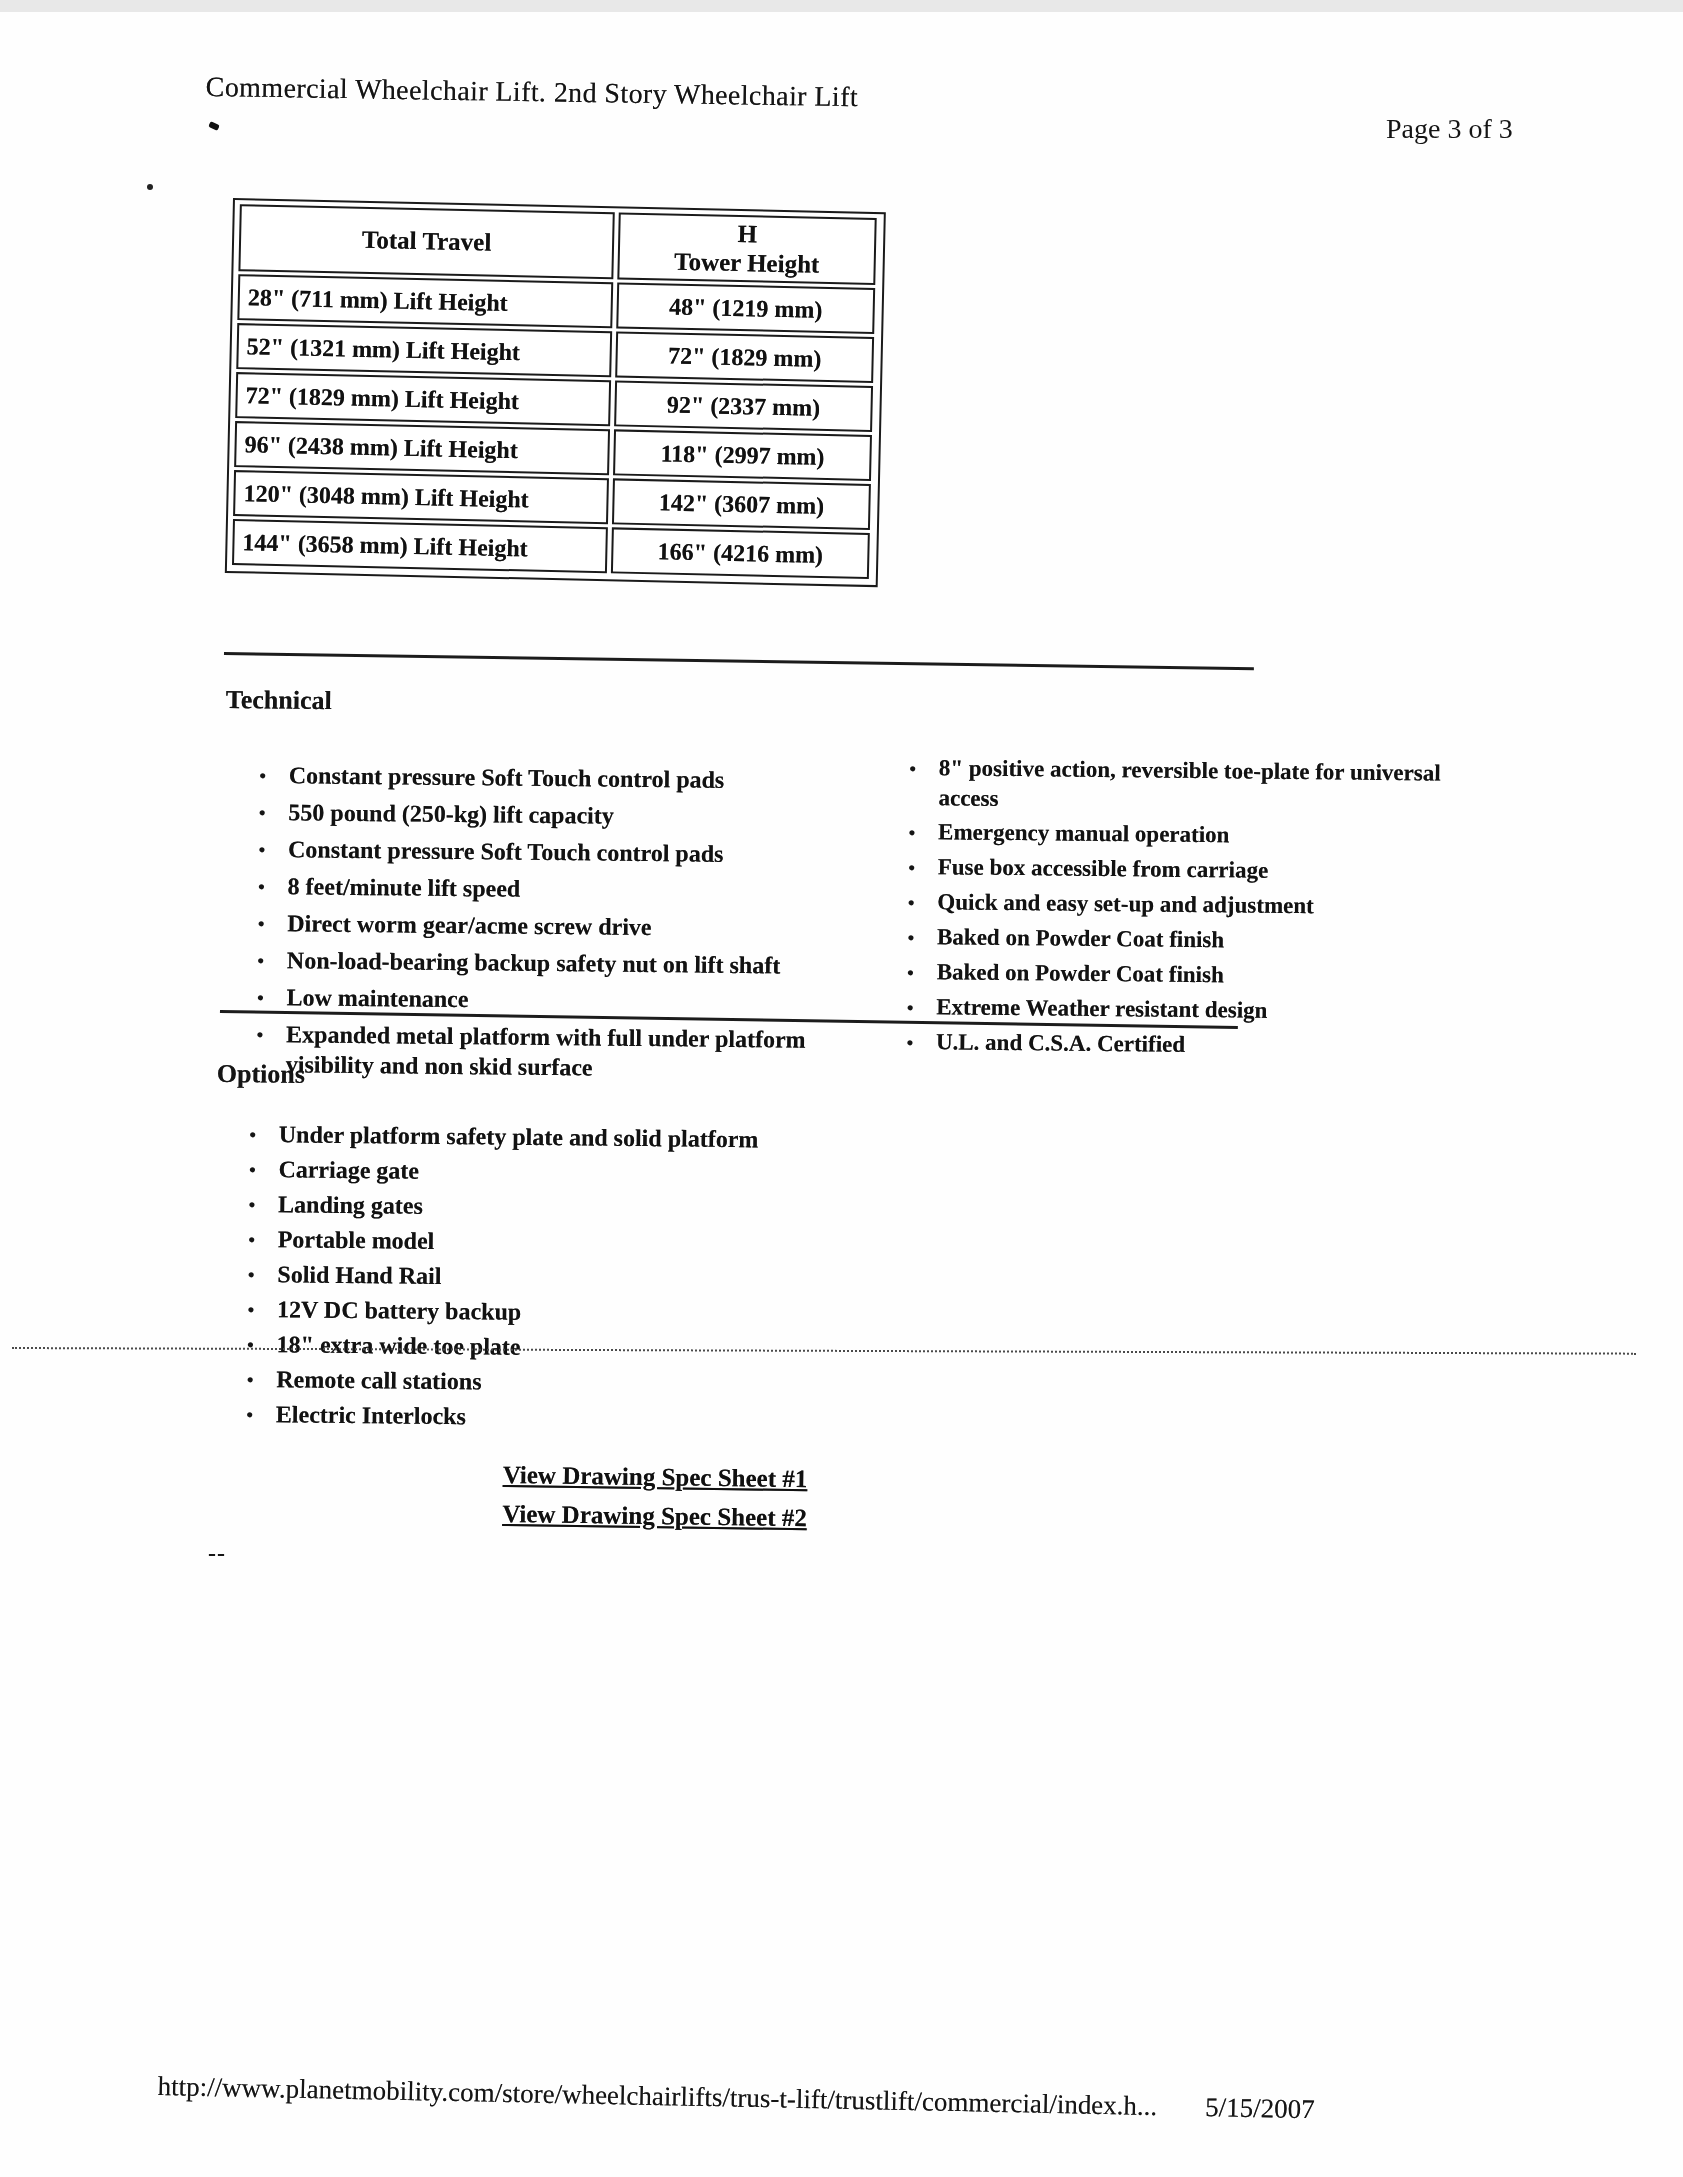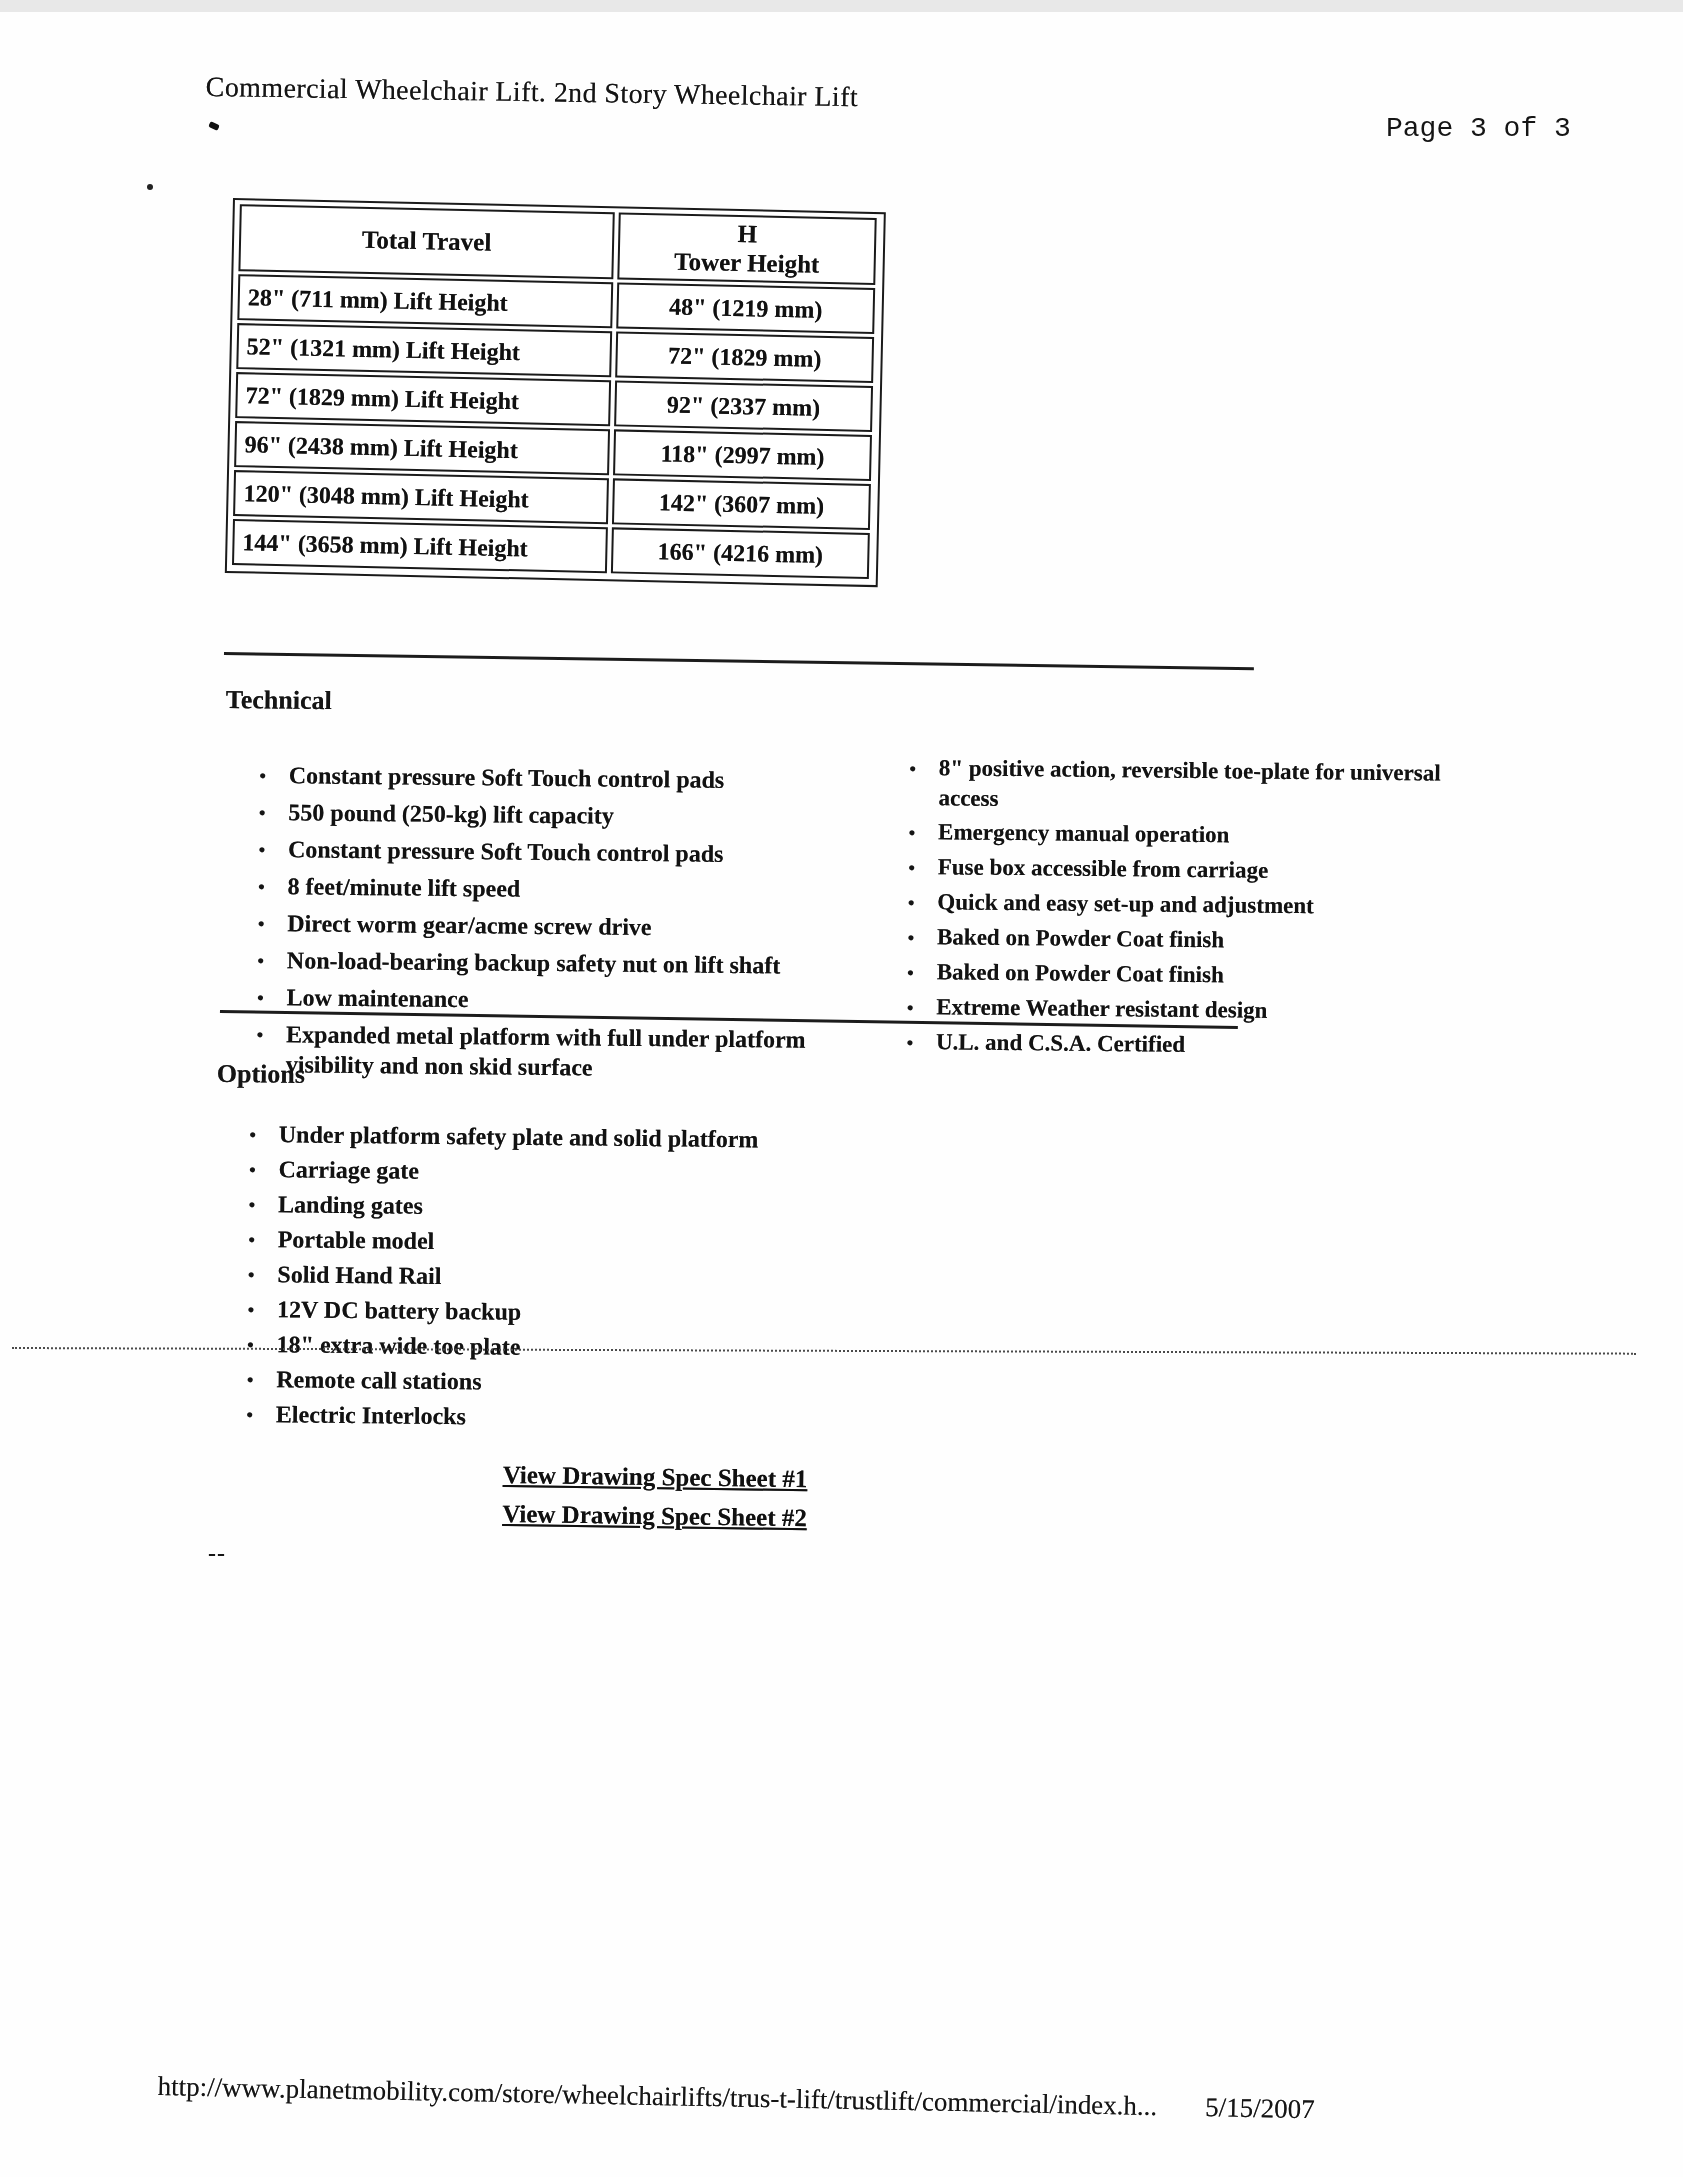--- a/index.html
+++ b/index.html
@@ -12,21 +12,21 @@
     color:#151515;
     margin-top:12px;
   }
   .abs{position:absolute;}
   
   .doc-title{
     left:206px;top:59px;font-size:28px;letter-spacing:0.4px;
     transform:rotate(.9deg);transform-origin:left top;white-space:nowrap;
     text-shadow:0 0 0.6px rgba(0,0,0,.65);
   }
-  .page-num{left:1386px;top:101px;font-size:28px;white-space:nowrap;font-family:Liberation Mono, monospace;}
+  .page-num{left:1386px;top:101px;font-size:28px;white-space:nowrap;}
   .speck1{left:209px;top:111px;width:10px;height:6px;background:#111;border-radius:2px;transform:rotate(25deg);}
   .speck2{left:147px;top:172px;width:6px;height:6px;background:#222;border-radius:50%;}
   
   .spec-table-wrap{
     left:233px;top:186px;width:645px;
     transform:rotate(1.25deg);transform-origin:left top;
     border:2px solid #1a1a1a;background:#fff;padding:1px 3px 3px 1px;
   }
   table.spec{border-collapse:separate;border-spacing:4px 3px;width:100%;}
   table.spec th,table.spec td{

